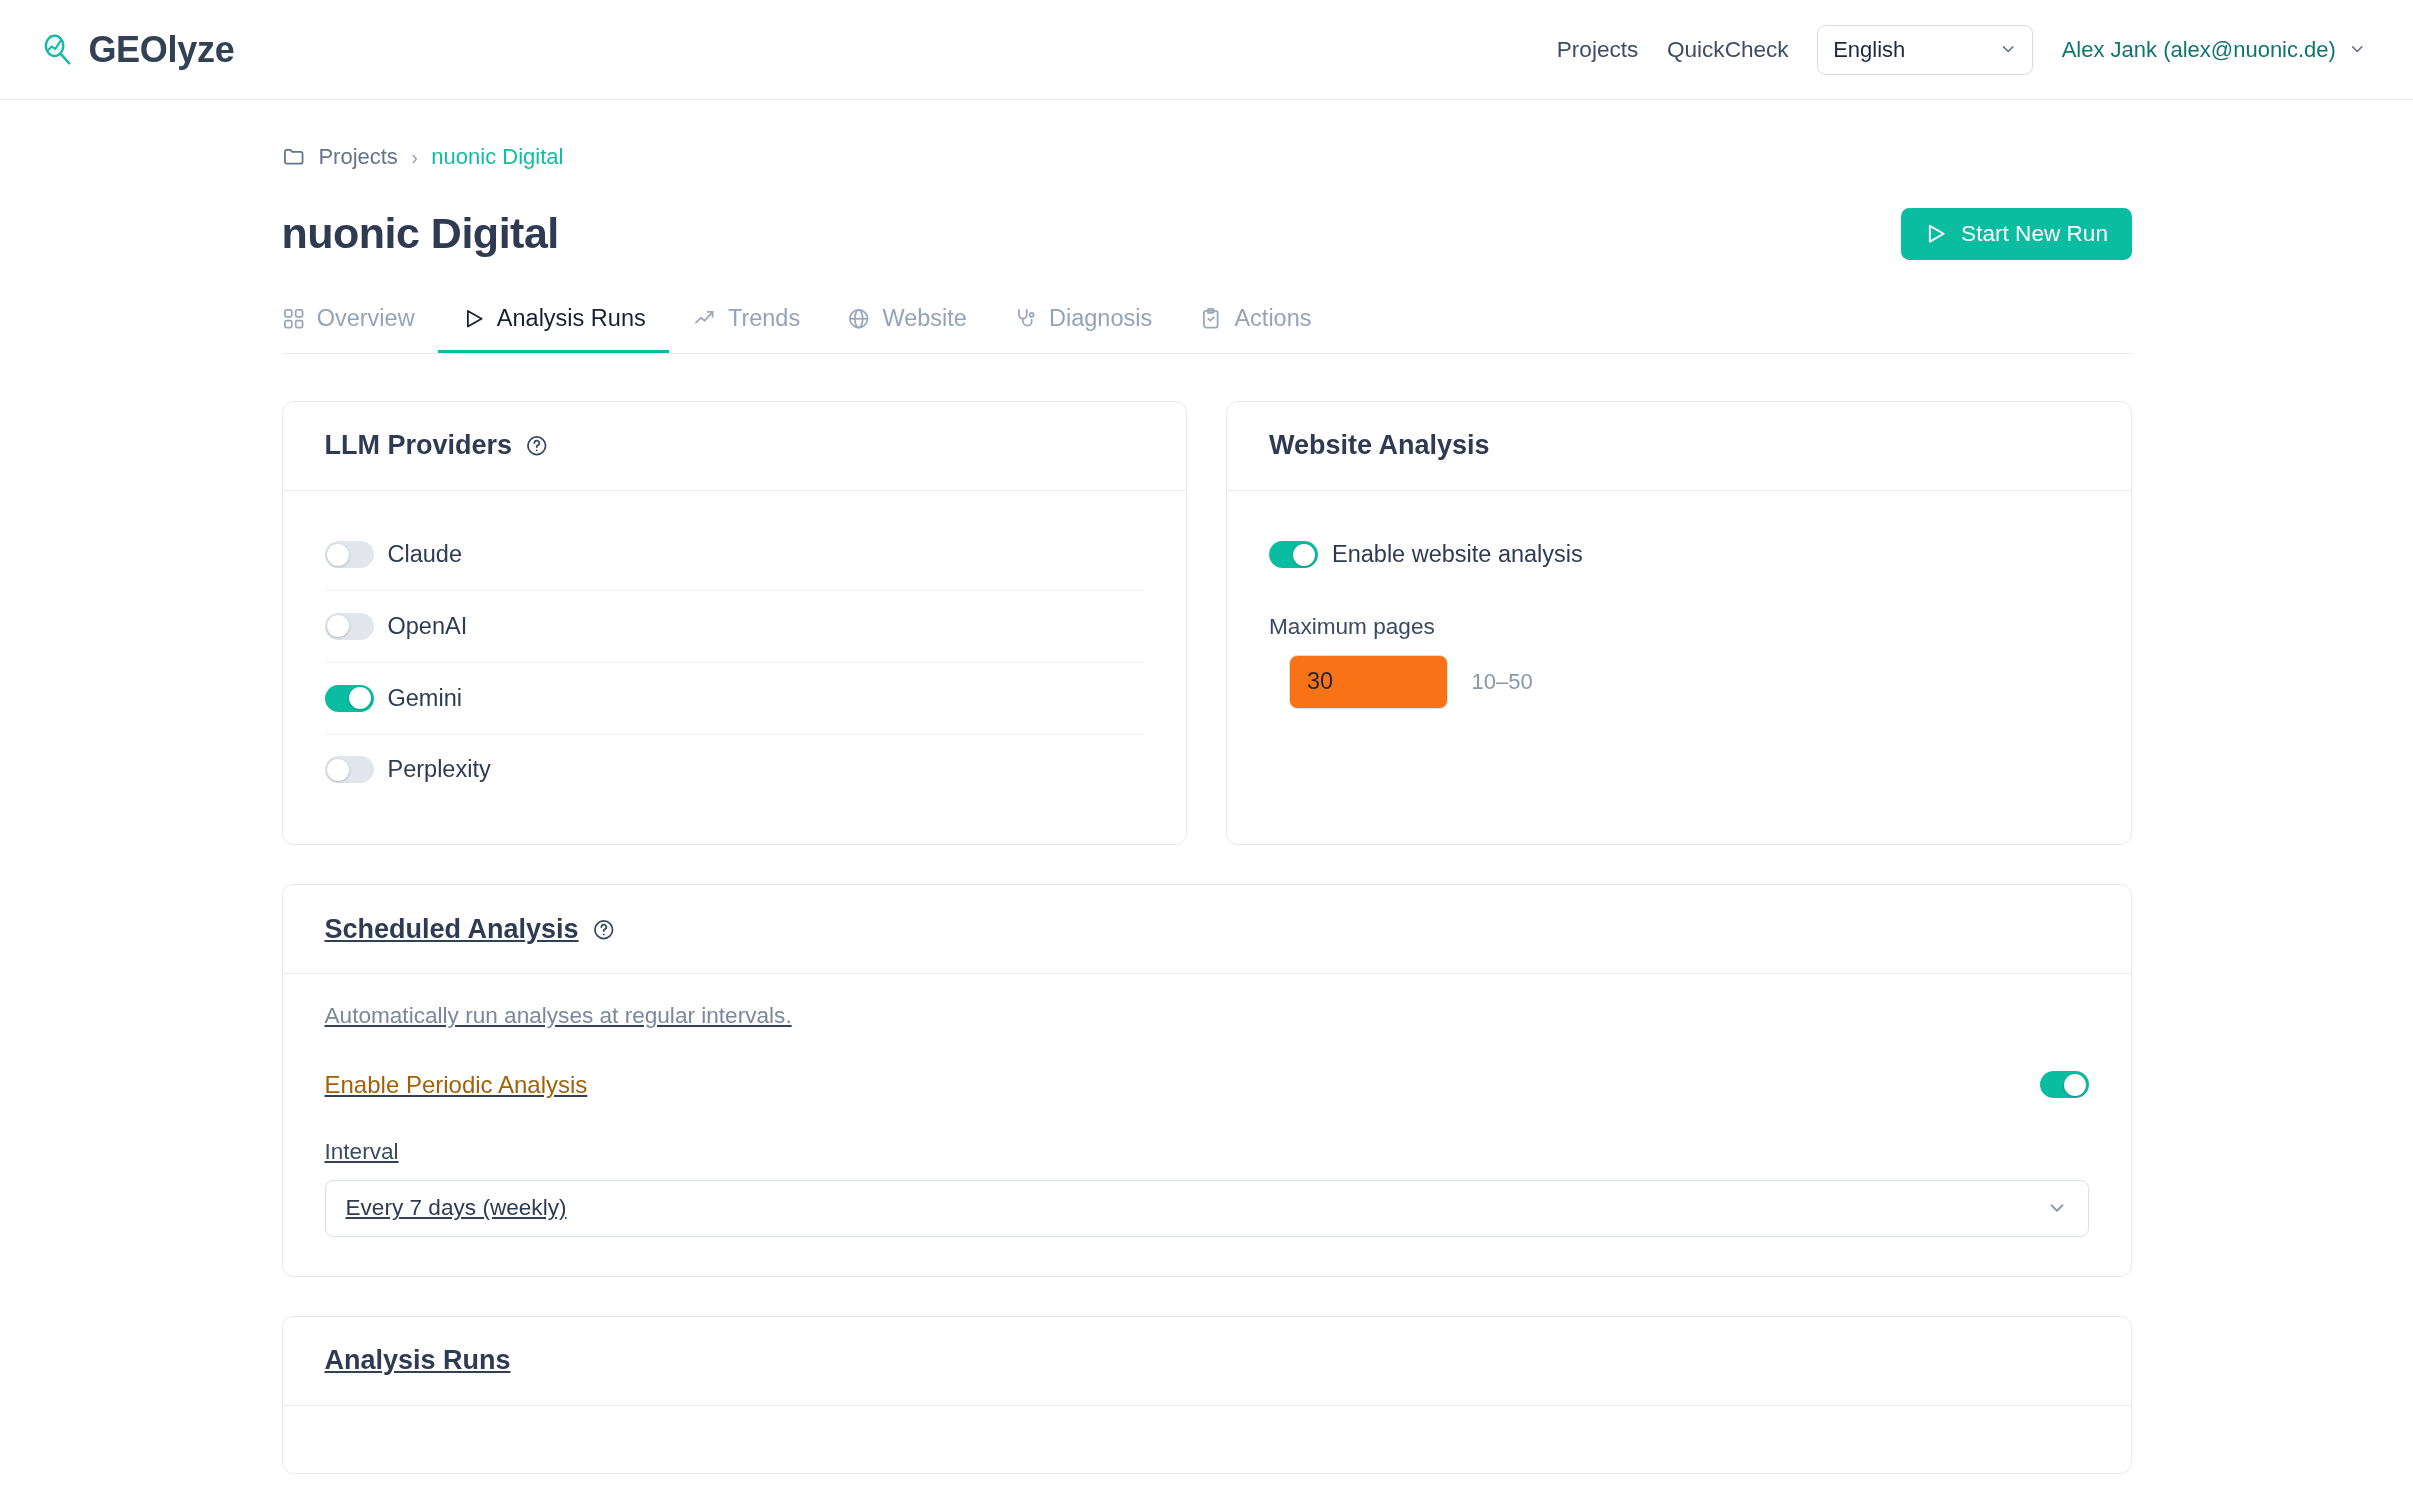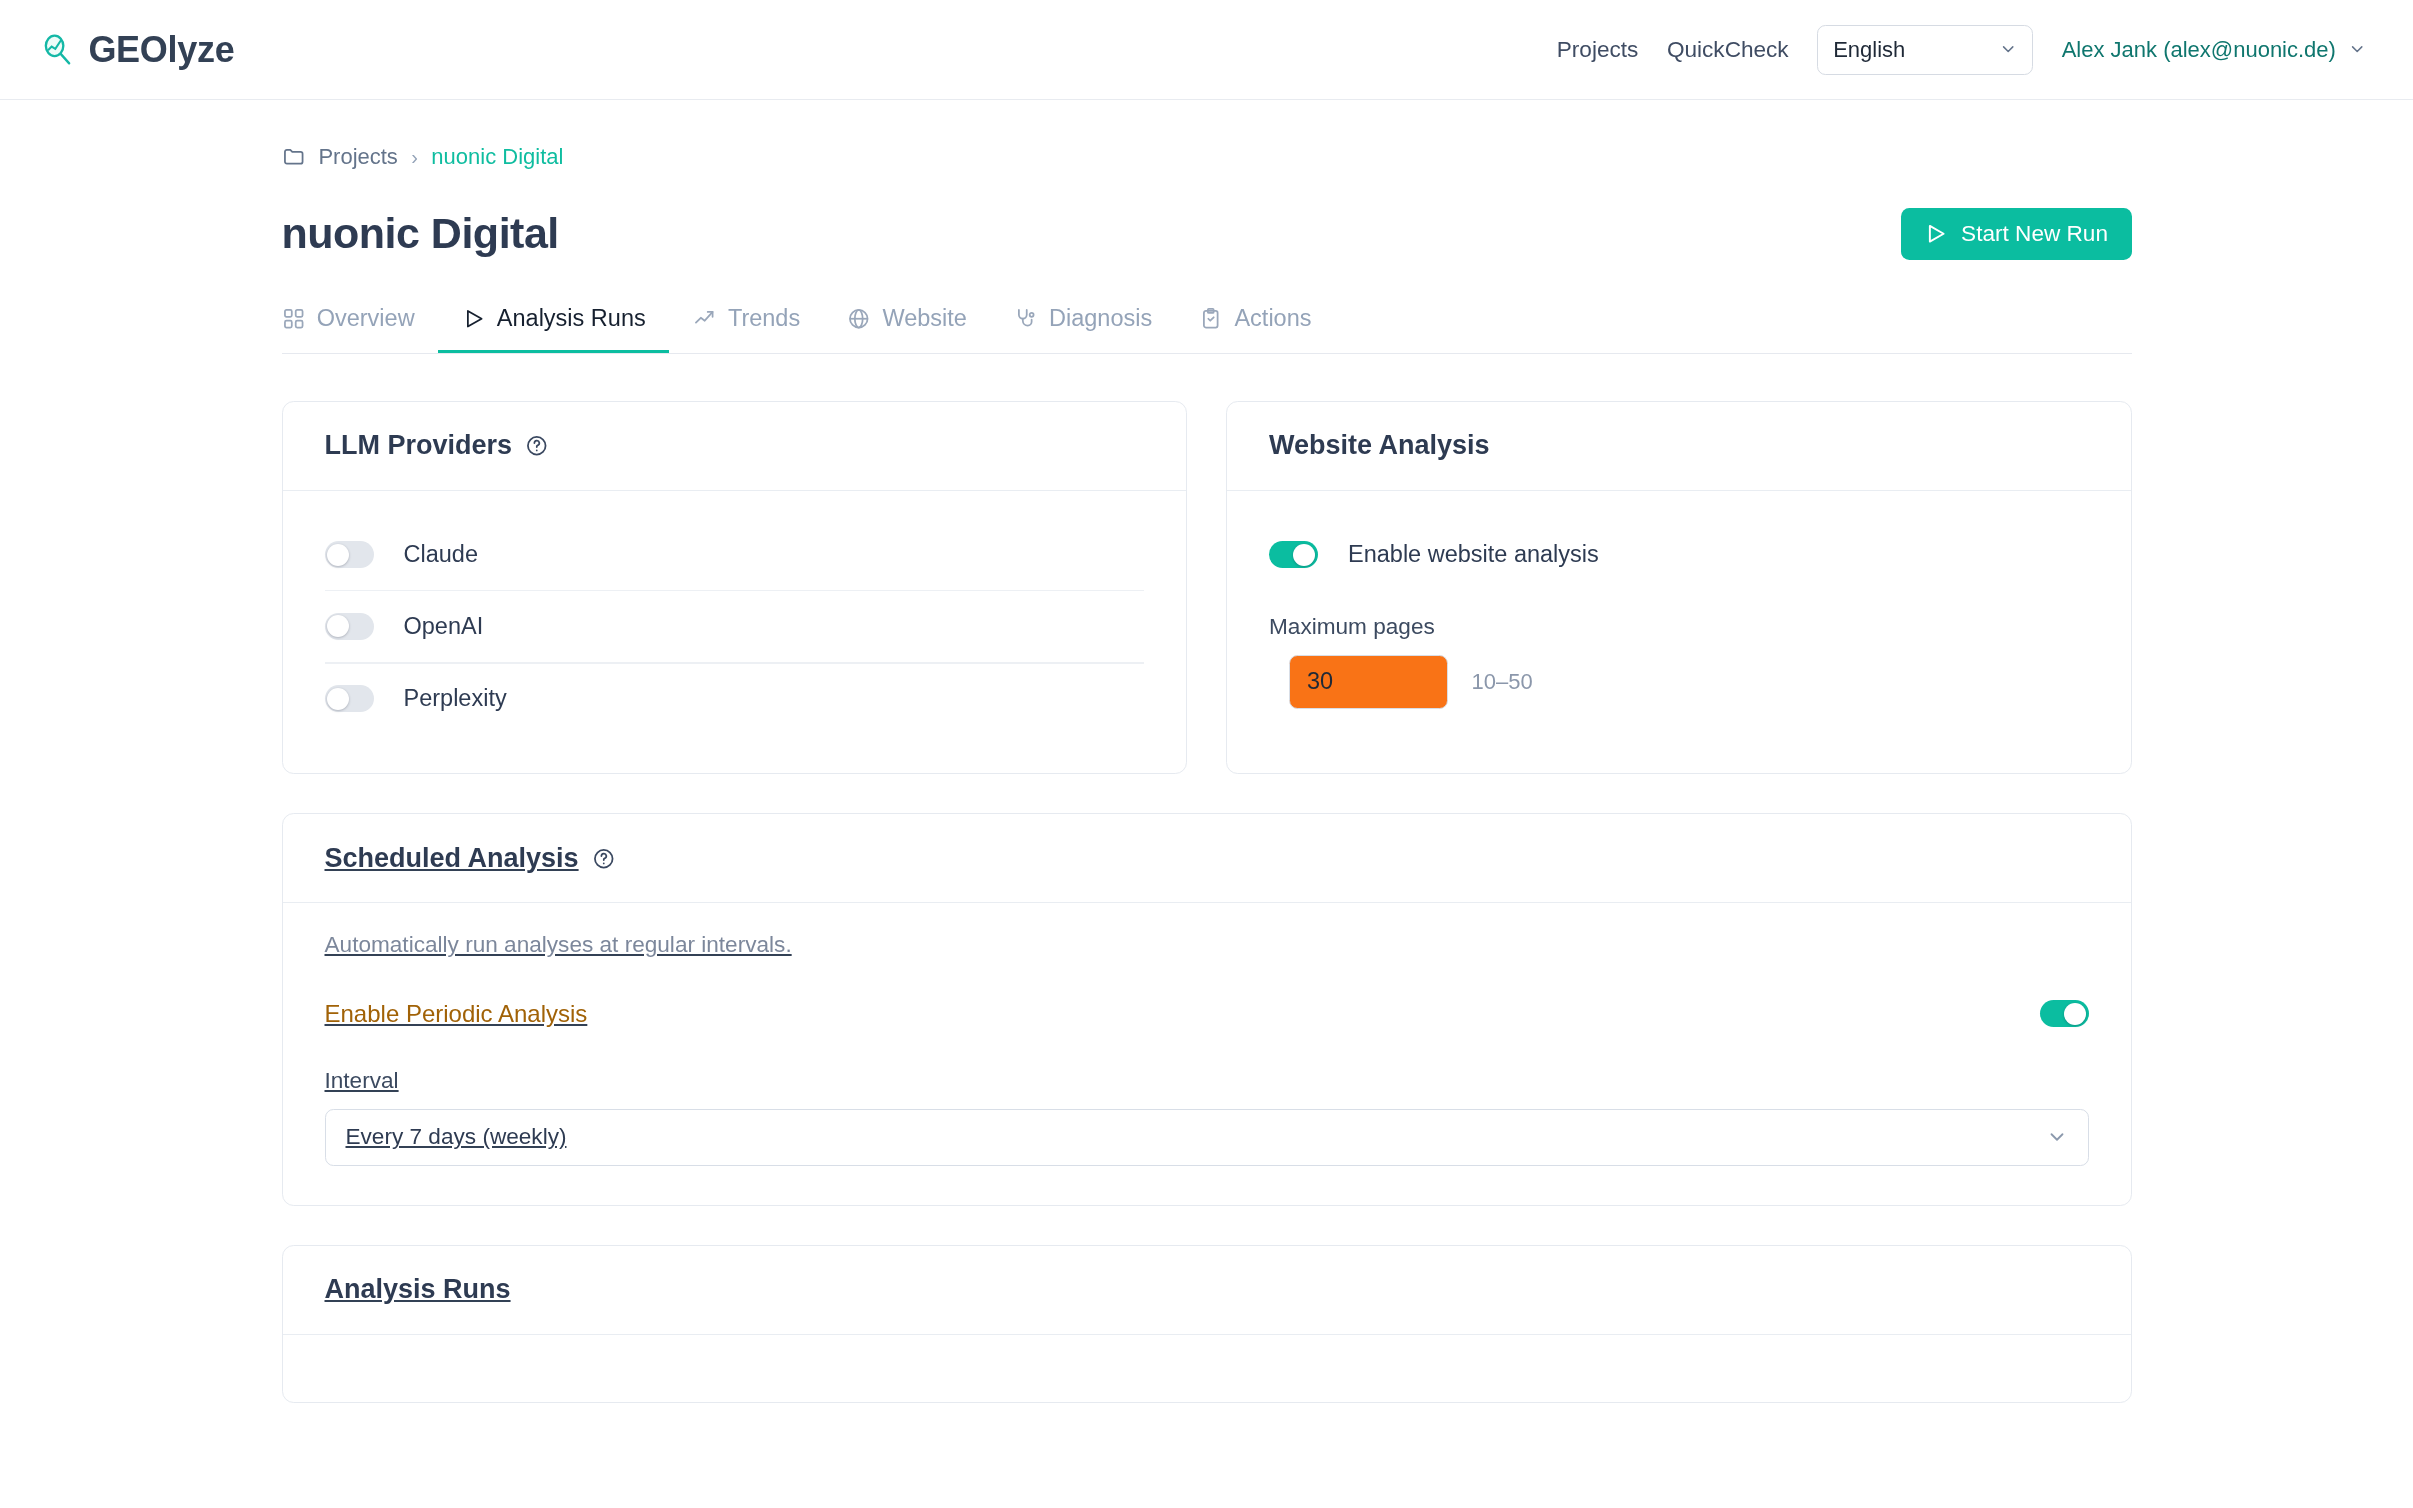--- a/index.html
+++ b/index.html
@@ -104,21 +104,21 @@
     border-bottom: 0.8px solid #e9edf2;
     display: flex; align-items: center; gap: 13.4px;
   }
   .card-title {
     font-size: 27px; font-weight: bold; color: #2e3b52;
   }
   .card-body { padding: 28.5px 42px 39px 42px; }
 
   
   .toggle-row {
-    display: flex; align-items: center; gap: 30px;
+    display: flex; align-items: center; gap: 14px;
     padding: 22px 0;
   }
   .divider { height: 0.8px; background: #edf0f4; }
   .switch {
     width: 49px; height: 27px; border-radius: 837px;
     background: #e2e6ec; position: relative; flex: none;
     cursor: pointer;
   }
   .switch .knob {
     position: absolute; top: 2.5px; left: 2.5px;
@@ -326,20 +326,26 @@
           <div class="divider"></div>
 
           <div class="toggle-row">
             <span class="switch">
                 <span class="knob"></span>
               </span>
             <span class="switch-label">OpenAI</span>
           </div>
           <div class="divider"></div>
 
+          <div class="toggle-row">
+            <span class="switch on">
+                <span class="knob"></span>
+              </span>
+            <span class="switch-label">Gemini</span>
+          </div>
           <div class="divider"></div>
 
           <div class="toggle-row">
             <span class="switch">
                 <span class="knob"></span>
               </span>
             <span class="switch-label">Perplexity</span>
           </div>
         </div>
       </section>

